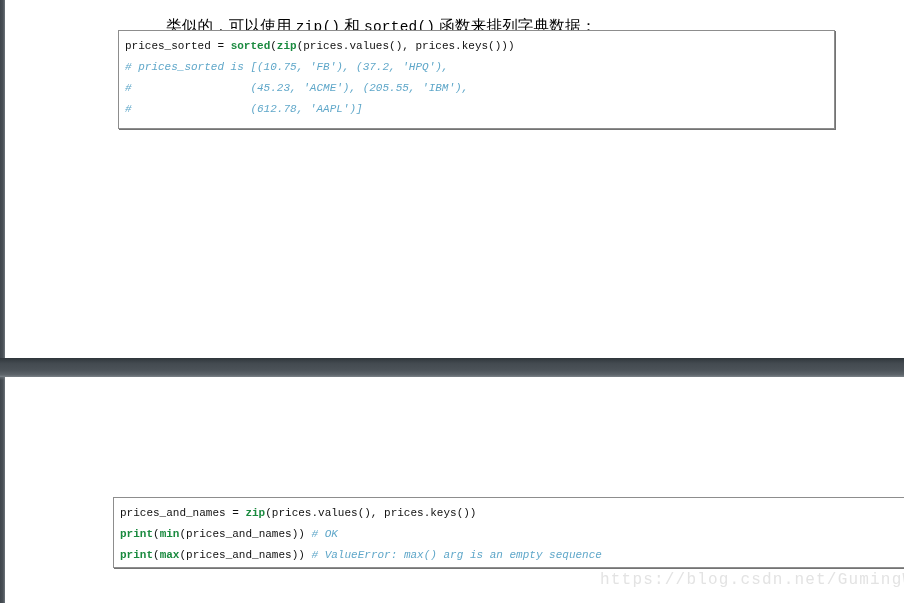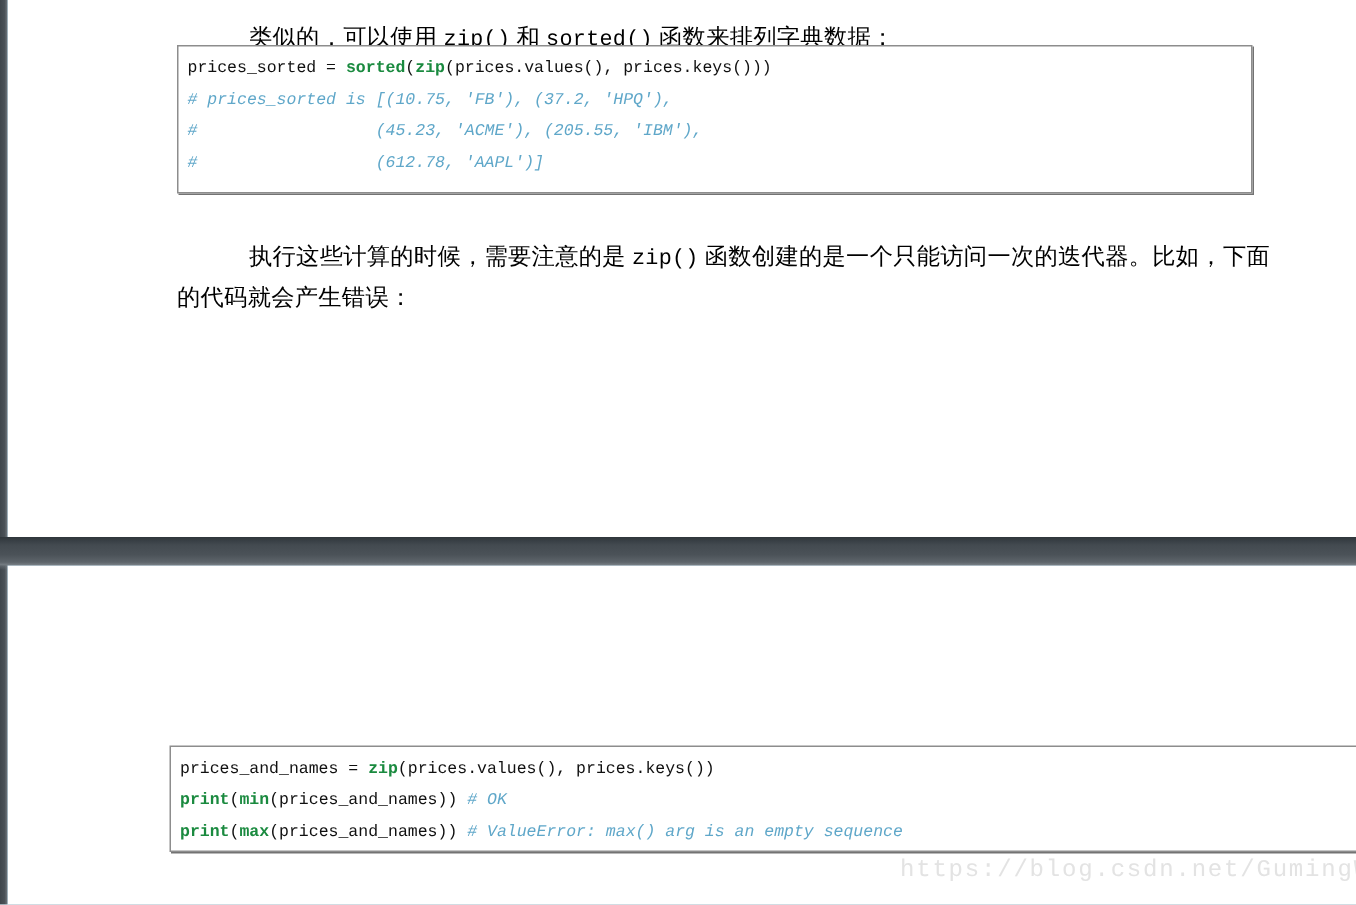--- a/index.html
+++ b/index.html
@@ -12,21 +12,21 @@
     height: 603px;
     overflow: hidden;
     font-family: "Liberation Serif", serif;
     position: relative;
   }
 
   
   #viewer {
     position: absolute;
     inset: 0;
-    background: #0c4a6e;
+    background: #b91c1c;
   }
   .left-gutter {
     position: absolute;
     left: 0;
     top: 0;
     width: 5px;
     height: 603px;
     background: linear-gradient(to right, #3f464c 0%, #4a5157 60%, #6f767c 100%);
   }
 
@@ -117,21 +117,20 @@
 
   <div class="page page-one">
 
     <p class="para" id="para-intro"><span class="indent"></span><span>类似的，可以使用 </span><span class="mono">zip()</span><span> 和 </span><span class="mono">sorted()</span><span> 函数来排列字典数据：</span></p>
 
     <div class="codeblock" id="code-sorted"><span><span>prices_sorted = </span><span class="builtin">sorted</span><span>(</span><span class="builtin">zip</span><span>(prices.values(), prices.keys()))</span></span>
 <span class="comment"># prices_sorted is [(10.75, 'FB'), (37.2, 'HPQ'),</span>
 <span class="comment">#                  (45.23, 'ACME'), (205.55, 'IBM'),</span>
 <span class="comment">#                  (612.78, 'AAPL')]</span></div>
 
-    <p class="para" id="para-note"><span class="indent"></span><span>执行这些计算的时候，需要注意的是 </span><span class="mono">zip()</span><span> 函数创建的是一个只能访问一次的迭代器。比如，下面的代码就会产生错误：</span></p>
 
   </div>
 
   <div class="page-gap"></div>
 
   <div class="page page-two"></div>
 
   <div class="codeblock" id="code-zipiter"><span><span>prices_and_names = </span><span class="builtin">zip</span><span>(prices.values(), prices.keys())</span></span>
 <span><span class="builtin">print</span><span>(</span><span class="builtin">min</span><span>(prices_and_names)) </span><span class="comment"># OK</span></span>
 <span><span class="builtin">print</span><span>(</span><span class="builtin">max</span><span>(prices_and_names)) </span><span class="comment"># ValueError: max() arg is an empty sequence</span></span></div>

